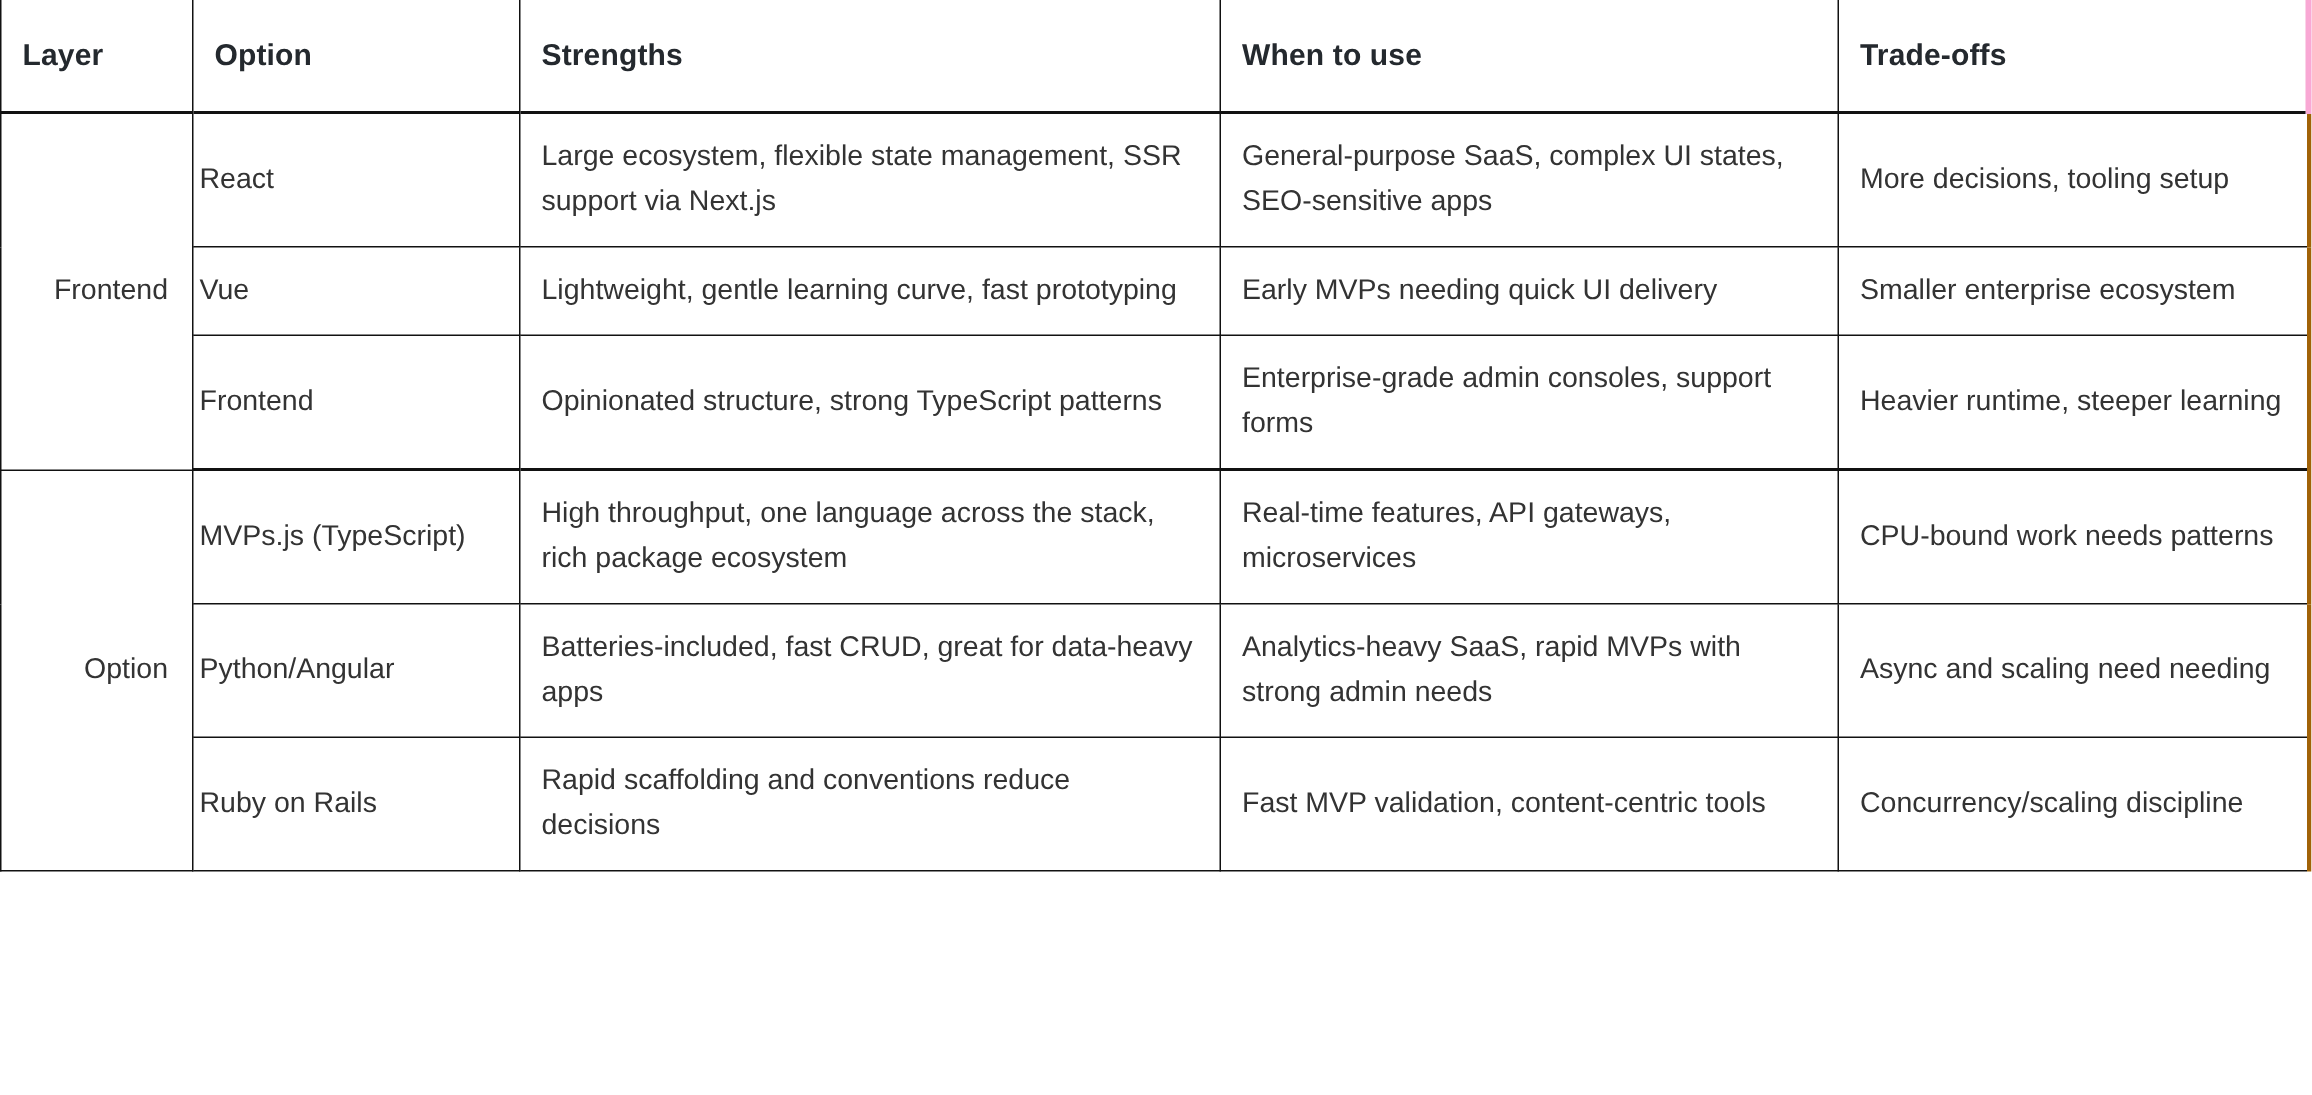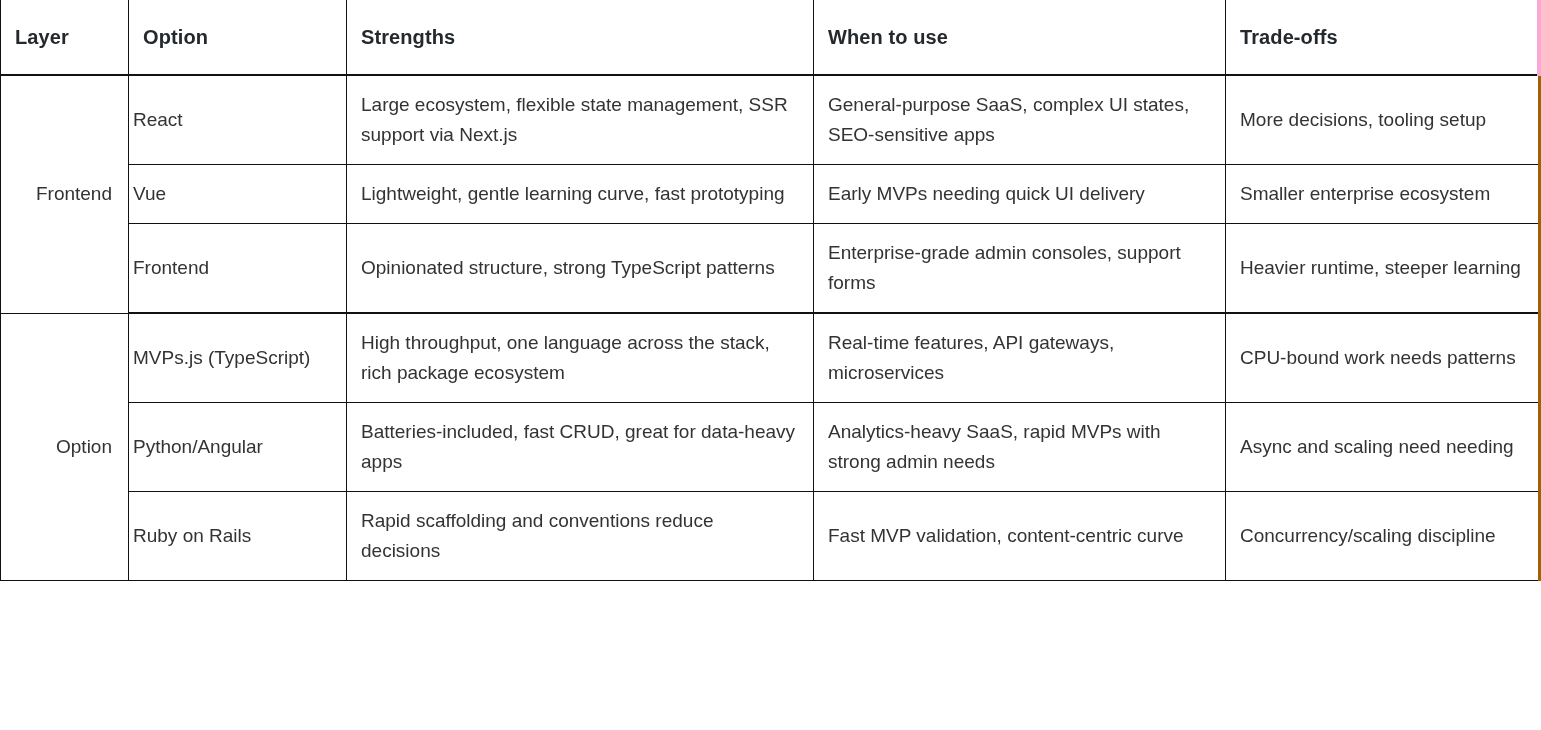--- a/index.html
+++ b/index.html
@@ -141,19 +141,19 @@
       </tr>
       <tr>
         <td class="option-cell">Python/Angular</td>
         <td>Batteries-included, fast CRUD, great for data-heavy apps</td>
         <td>Analytics-heavy SaaS, rapid MVPs with strong admin needs</td>
         <td class="trade-cell">Async and scaling need needing</td>
       </tr>
       <tr class="last-row">
         <td class="option-cell">Ruby on Rails</td>
         <td>Rapid scaffolding and conventions reduce decisions</td>
-        <td>Fast MVP validation, content-centric curve</td>
+        <td>Fast MVP validation, content-centric tools</td>
         <td class="trade-cell">Concurrency/scaling discipline</td>
       </tr>
 
     </tbody>
   </table>
 </div>
 
 </body></html>

